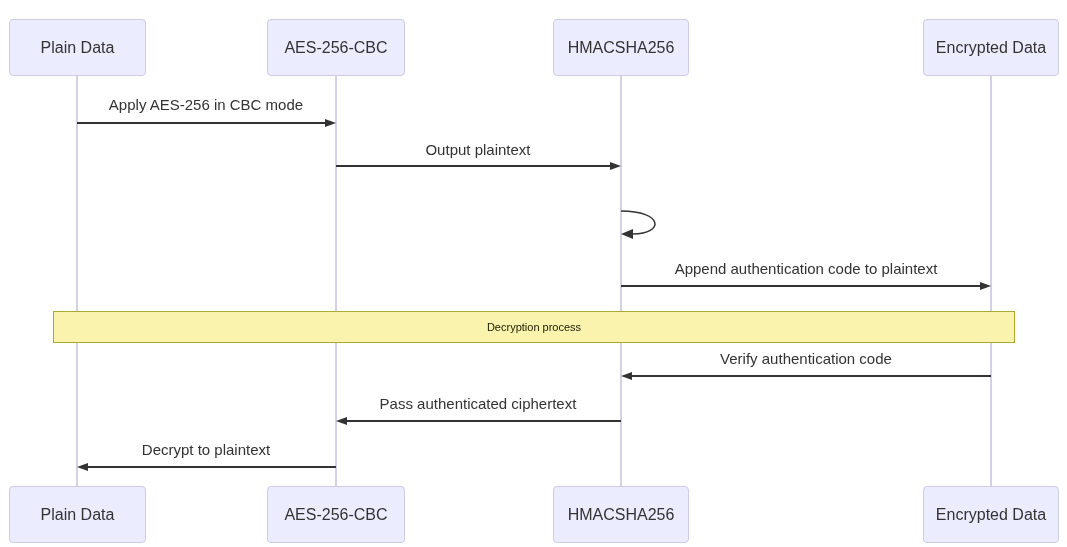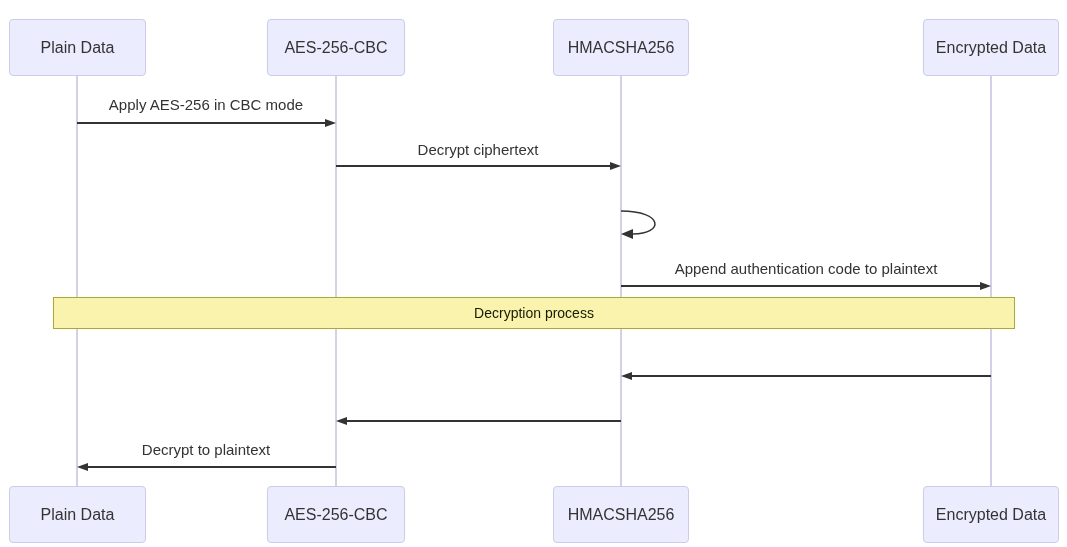--- a/index.html
+++ b/index.html
@@ -49,26 +49,26 @@
     border-top:4px solid transparent;border-bottom:4px solid transparent;
     border-left:11px solid var(--arrow);
   }
   .arr-l{
     position:absolute;width:0;height:0;
     border-top:4px solid transparent;border-bottom:4px solid transparent;
     border-right:11px solid var(--arrow);
   }
   .self-loop{position:absolute;left:620px;top:201px;}
   .note{
-    position:absolute;left:53px;top:291px;width:962px;height:32px;
+    position:absolute;left:53px;top:305px;width:962px;height:32px;
     box-sizing:border-box;
     background:var(--note-fill);
     border:1px solid var(--note-border);
     display:flex;align-items:center;justify-content:center;
-    font-size:14px;color:#1a1a00;
+    font-size:11px;color:#1a1a00;
   }
 </style>
 </head>
 <body>
 
 <div class="diagram">
 
   <div class="lifeline" style="left:76px"></div>
   <div class="lifeline" style="left:335px"></div>
   <div class="lifeline" style="left:620px"></div>
@@ -97,40 +97,42 @@
       <span>HMACSHA256</span>
     </div>
   <div class="actor bottom" style="left:923px;width:136px">
       <span>Encrypted Data</span>
     </div>
 
   <div class="msg-label" style="left:-44px;top:90px">Apply AES-256 in CBC mode</div>
   <div class="line" style="left:77px;top:116px;width:249px"></div>
   <div class="arr-r" style="left:325px;top:113px"></div>
 
-  <div class="msg-label" style="left:228px;top:135px">Decrypt ciphertext</div>
+  <div class="msg-label" style="left:228px;top:135px">Output plaintext</div>
   <div class="line" style="left:336px;top:159px;width:275px"></div>
   <div class="arr-r" style="left:610px;top:156px"></div>
 
   <svg class="self-loop" width="52" height="34">
     <path d="M 1 4 C 44 4, 44 27, 13 27" fill="none" stroke="#333333" stroke-width="1.5"></path>
     <polygon points="13,22 1,27 13,32" fill="#333333"></polygon>
   </svg>
 
   <div class="msg-label" style="left:556px;top:254px">Append authentication code to plaintext</div>
   <div class="line" style="left:621px;top:279px;width:360px"></div>
   <div class="arr-r" style="left:980px;top:276px"></div>
 
   <div class="note">
     <span>Decryption process</span>
   </div>
 
+  <div class="msg-label" style="left:556px;top:344px">Verify authentication code</div>
   <div class="line" style="left:631px;top:369px;width:360px"></div>
   <div class="arr-l" style="left:621px;top:366px"></div>
 
+  <div class="msg-label" style="left:228px;top:389px">Pass authenticated ciphertext</div>
   <div class="line" style="left:346px;top:414px;width:275px"></div>
   <div class="arr-l" style="left:336px;top:411px"></div>
 
   <div class="msg-label" style="left:-44px;top:435px">Decrypt to plaintext</div>
   <div class="line" style="left:87px;top:460px;width:249px"></div>
   <div class="arr-l" style="left:77px;top:457px"></div>
 
 </div>
 
 </body></html>

